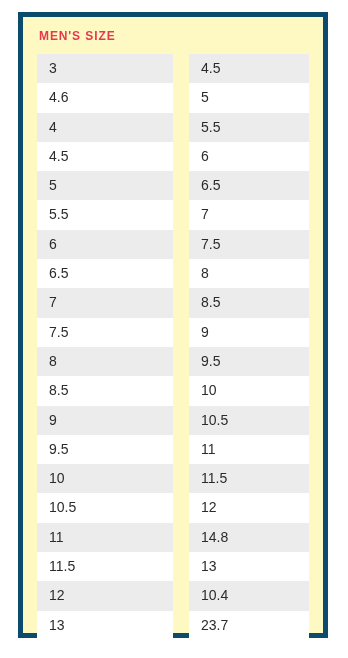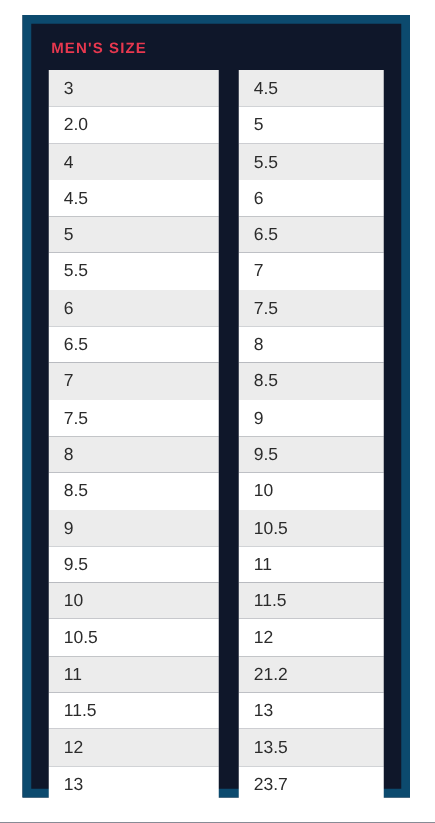--- a/index.html
+++ b/index.html
@@ -14,22 +14,22 @@
     overflow: hidden;
   }
 
   .size-card {
     position: absolute;
     left: 18px;
     top: 12px;
     width: 310px;
     height: 626px;
     box-sizing: border-box;
-    border: 7px solid #0c4a6e;
-    background: #0f172a;
+    border: 5px solid #0c4a6e;
+    background: #fef9c3;
   }
 
   .card-inner {
     position: absolute;
     left: 0;
     top: 0;
     right: 0;
     bottom: 0;
     display: flex;
     flex-direction: column;
@@ -110,21 +110,21 @@
 <div class="size-card">
   <div class="card-inner">
 
     <div class="header-row">
       <div class="col-head men">MEN'S SIZE</div>
     </div>
 
     <div class="body-cols">
       <div class="col men" id="col-mens">
           <div class="cell striped">3</div>
-          <div class="cell">2.0</div>
+          <div class="cell">4.6</div>
           <div class="cell striped">4</div>
           <div class="cell">4.5</div>
           <div class="cell striped">5</div>
           <div class="cell">5.5</div>
           <div class="cell striped">6</div>
           <div class="cell">6.5</div>
           <div class="cell striped">7</div>
           <div class="cell">7.5</div>
           <div class="cell striped">8</div>
           <div class="cell">8.5</div>
@@ -147,21 +147,21 @@
           <div class="cell striped">7.5</div>
           <div class="cell">8</div>
           <div class="cell striped">8.5</div>
           <div class="cell">9</div>
           <div class="cell striped">9.5</div>
           <div class="cell">10</div>
           <div class="cell striped">10.5</div>
           <div class="cell">11</div>
           <div class="cell striped">11.5</div>
           <div class="cell">12</div>
-          <div class="cell striped">21.2</div>
+          <div class="cell striped">14.8</div>
           <div class="cell">13</div>
-          <div class="cell striped">13.5</div>
+          <div class="cell striped">10.4</div>
           <div class="cell">23.7</div>
         </div>
     </div>
 
   </div>
 </div>
 
 </body></html>

